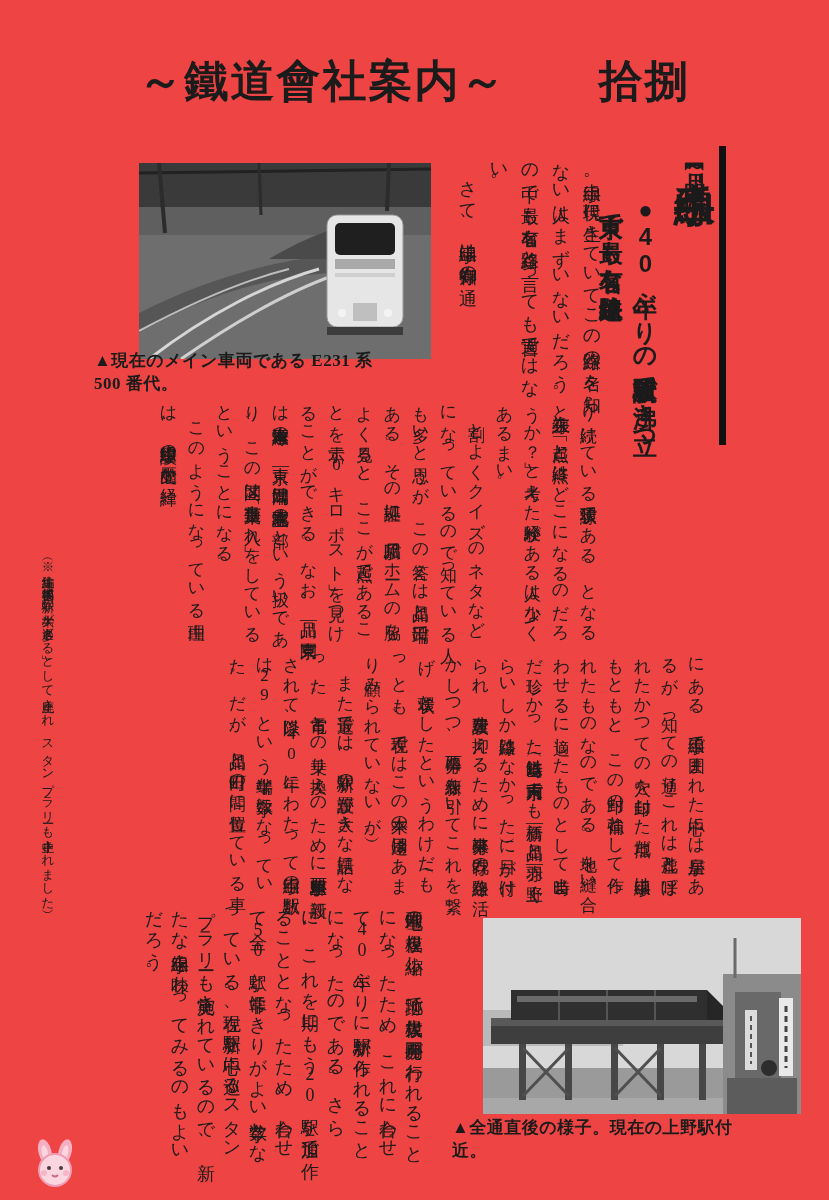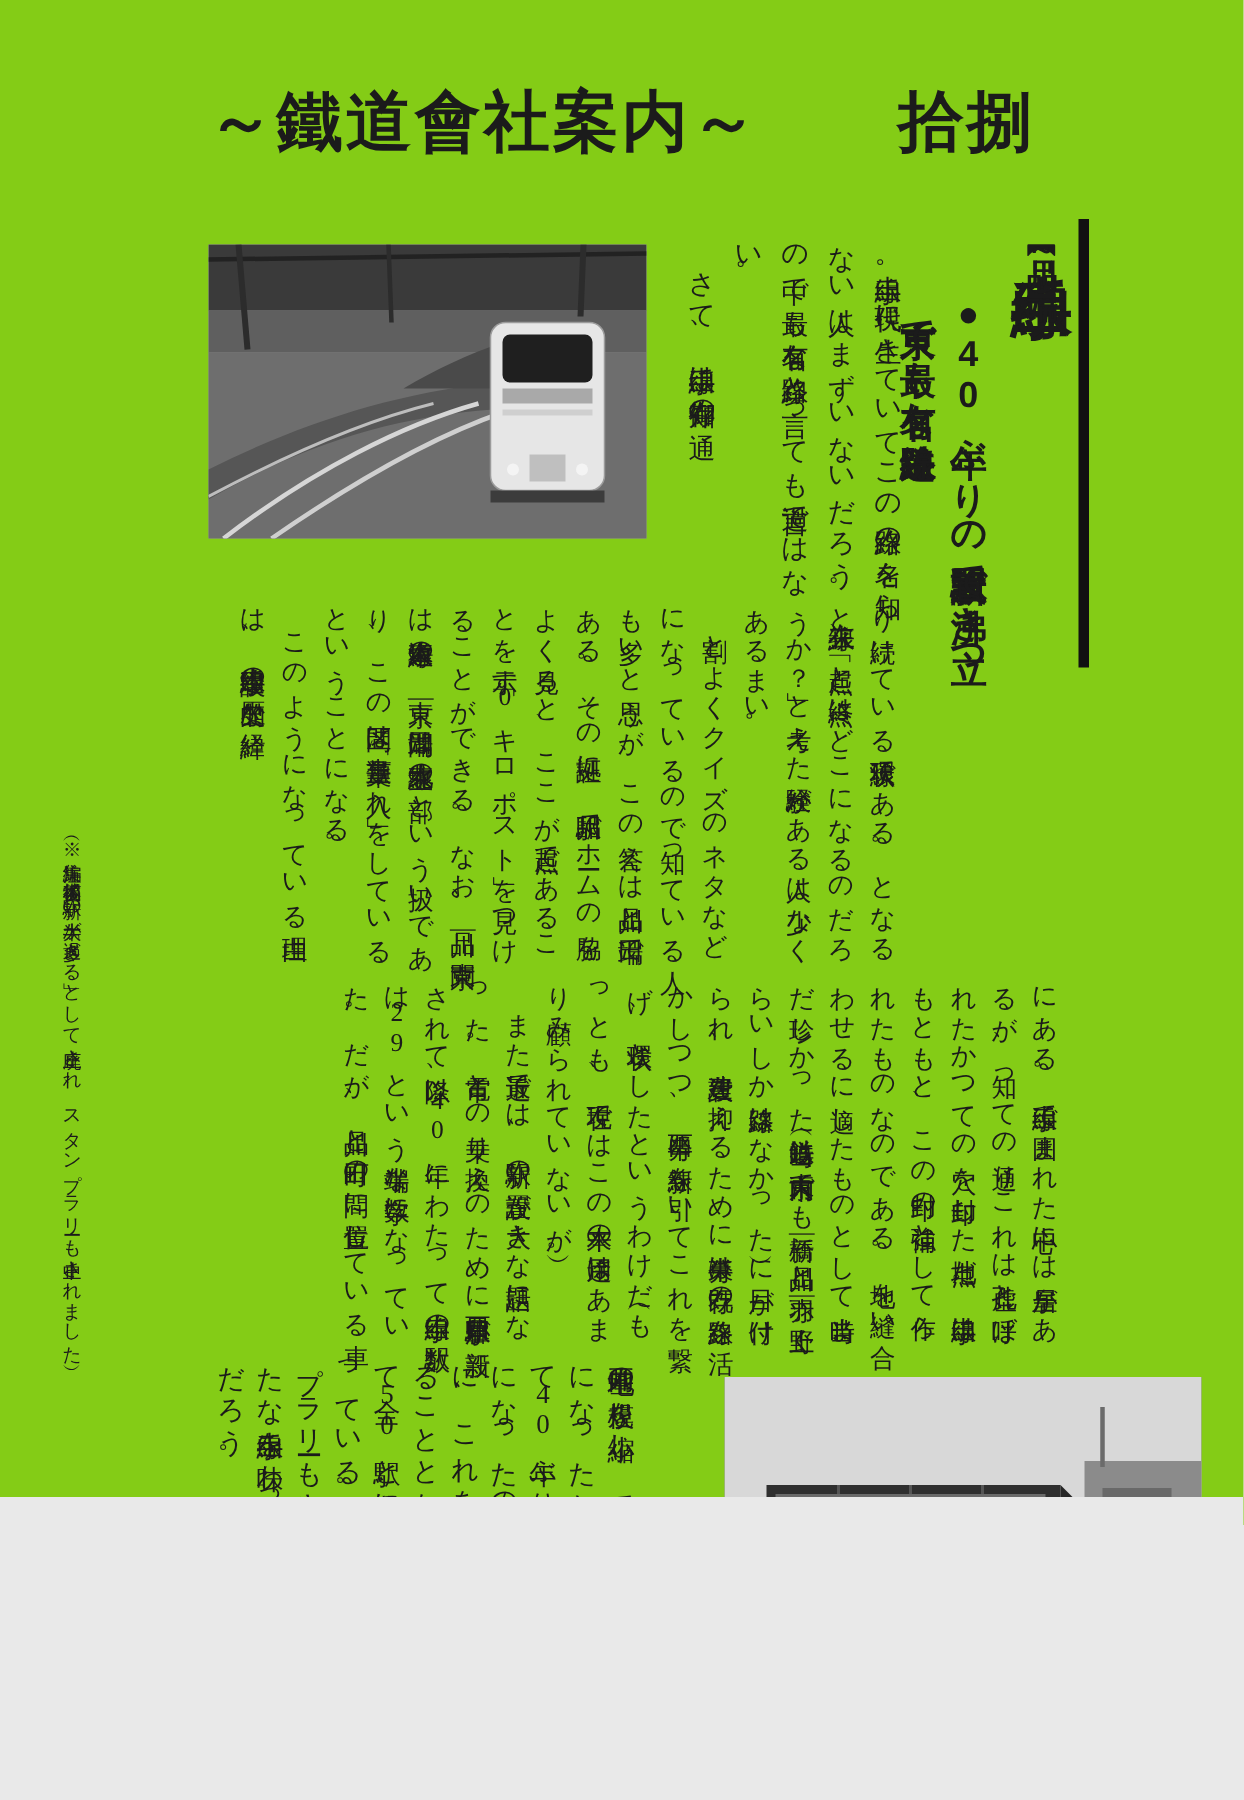--- a/index.html
+++ b/index.html
@@ -1,18 +1,18 @@
 <!DOCTYPE html>
 <html><head>
 <meta charset="utf-8">
 <style>
   html,body { margin:0; padding:0; background:#e9e9e9; }
   .page {
-    position:relative; width:829px; height:998px; margin:0 auto;
-    background:#84cc16; color:#1b1b1b; overflow:hidden;
+    position:relative; width:829px; height:1200px; margin:0 auto;
+    background:#ef4444; color:#1b1b1b; overflow:hidden;
     font-family:"Liberation Serif","DejaVu Serif",serif;
     text-decoration:underline;
   }
   .vtext { writing-mode:vertical-rl; text-orientation:upright; }
 
   .main-title {
     position:absolute; top:52px; left:0; width:100%; margin:0;
     text-align:center; font-size:44px; font-weight:bold; letter-spacing:2px;
   }
 
@@ -85,20 +85,21 @@
       <rect x="188" y="52" width="76" height="112" rx="10" fill="#e6e6e6" stroke="#9b9b9b"></rect>
       <rect x="196" y="60" width="60" height="32" rx="5" fill="#1f1f1f"></rect>
       <rect x="196" y="96" width="60" height="10" fill="#a9a9a9"></rect>
       <rect x="196" y="110" width="60" height="4" fill="#cfcfcf"></rect>
       <circle cx="203" cy="150" r="4" fill="#f4f4f4"></circle>
       <circle cx="249" cy="150" r="4" fill="#f4f4f4"></circle>
       <rect x="214" y="140" width="24" height="18" fill="#bfbfbf"></rect>
       <rect x="188" y="164" width="76" height="8" fill="#3c3c3c"></rect>
     </svg>
   </figure>
+  <figcaption class="caption caption-top">▲現在のメイン車両である E231 系 500 番代。</figcaption>
 
   <div class="article-block block-1 vtext">　山手線。現代に生きていてこの路線の名を知らない人はまずいないだろう。在来線の中で最も有名な路線と言っても過言ではない。
 　さて、山手線は御存知の通</div>
   <div class="article-block block-2 vtext">り続けている環状線である。となると、「起点と終点はどこになるのだろうか？」と考えた経験がある人は少なくあるまい。
 　割とよくクイズのネタなどになっているので知っている人も多いと思うが、この答えは品川と田端である。その証拠に、品川駅でホームの脇をよく見ると、ここが起点であることを示す「0キロポスト」を見つけることができる。なお、品川―東京間は東海道本線の、東京―田端間は東北本線の一部という扱いであり、この区間は書類上「乗り入れ」をしているということになる。
 　このようになっている理由は、山手線建設の歴史的な経緯</div>
   <div class="article-block block-3 vtext">にある。山手線で囲まれた中心には皇居があるが、知っての通りこれは孔虚と呼ばれたかつての穴を封印した地点だ。山手線はもともと、この封印の補強として作られたものなのである。地を縫い合わせるに適したものとして当時まだ珍しかった鉄道（当時は東京市内でも新橋―品川と赤羽―上野くらいしか路線はなかった）に目が付けられ、建設費を抑えるために東半分は既存の路線を活かしつつ、西半分に新線を引いてこれを繋げ、環状としたというわけだ（もっとも、現在ではこの本来の用途はあまり顧みられていないが）。
 　また最近では、新駅の設置が大きな話題になった。市電との乗り換えのために西日暮里駅が新設されて以降、40年にわたって山手線の駅数は29という半端な数字になっていた。だが、品川と田町の間に位置している車</div>
   <div class="article-block block-4 vtext">両基地の規模を縮小し、跡地で大規模な再開発が行われることになったため、これに合わせて40年ぶりに新駅が作られることになったのである。さらに、これを期にもう20駅を追加で作ることとなったため、合わせて全50駅と非常にきりがよい数字となっている。現在、新駅を中心に巡るスタンプラリーも実施されているので、新たな山手線を味わってみるのもよいだろう。</div>
 

